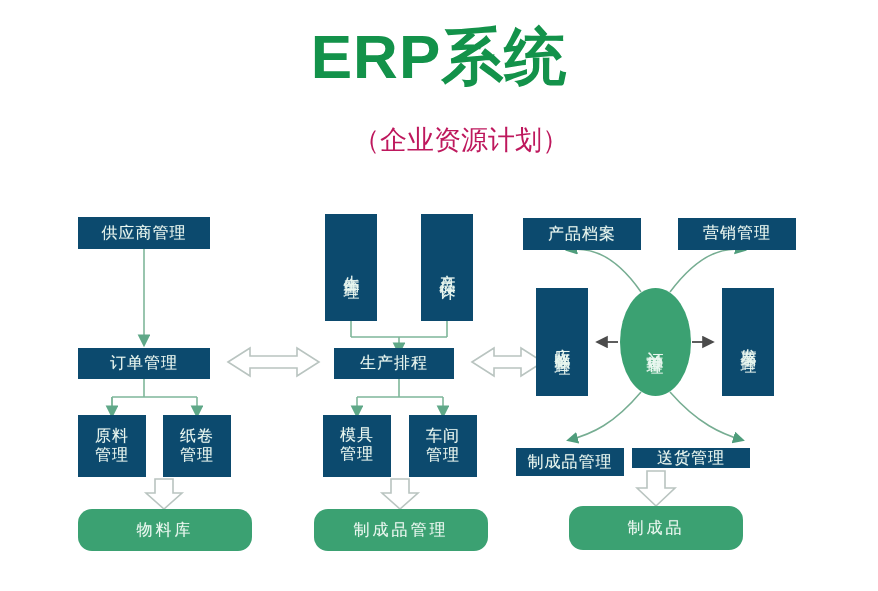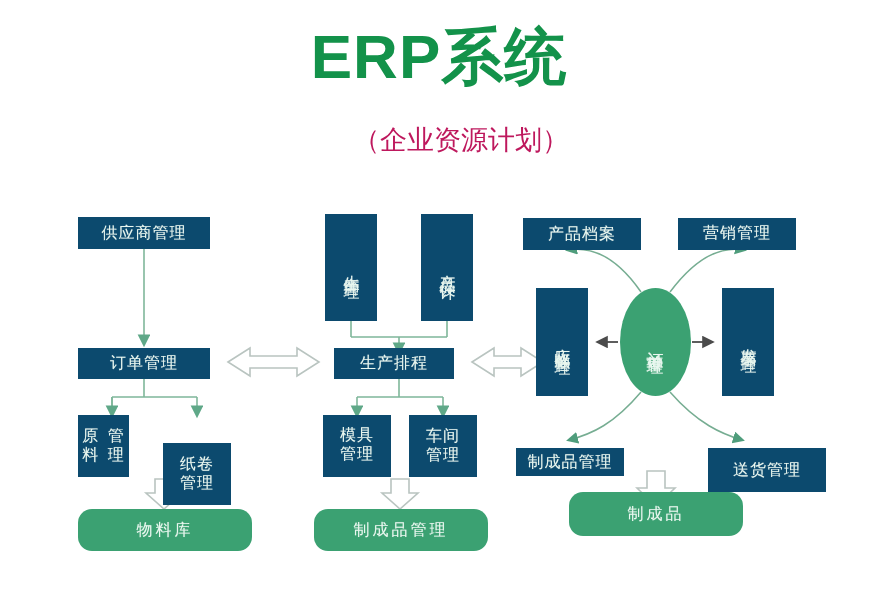--- a/index.html
+++ b/index.html
@@ -110,26 +110,26 @@
       <path d="M155,479 L155,493 L146,493 L164,509 L182,493 L173,493 L173,479 Z"></path>
       <path d="M391,479 L391,493 L382,493 L400,509 L418,493 L409,493 L409,479 Z"></path>
       <path d="M647,471 L647,488 L637,488 L656,506 L675,488 L665,488 L665,471 Z"></path>
     </g>
   </svg>
 
   <div class="node h" style="left:78px;top:217px;width:132px;height:32px;">供应商管理</div>
 
   <div class="node h" style="left:78px;top:348px;width:132px;height:31px;">订单管理</div>
 
-  <div class="node stack" style="left:78px;top:415px;width:51px;height:62px;flex-direction:row;">
+  <div class="node stack" style="left:78px;top:415px;width:68px;height:62px;flex-direction:column;">
     <span class="line">原料</span>
     <span class="line">管理</span>
   </div>
 
-  <div class="node stack" style="left:163px;top:415px;width:68px;height:62px;flex-direction:column;margin-top:28px;">
+  <div class="node stack" style="left:163px;top:415px;width:68px;height:62px;flex-direction:column;">
     <span class="line">纸卷</span>
     <span class="line">管理</span>
   </div>
 
   <div class="node round" style="left:78px;top:509px;width:174px;height:42px;">物料库</div>
 
   <div class="node vert" style="left:325px;top:214px;width:52px;height:107px;">生产管理</div>
 
   <div class="node vert" style="left:421px;top:214px;width:52px;height:107px;">产品设计</div>
 
@@ -152,17 +152,17 @@
   <div class="node h" style="left:678px;top:218px;width:118px;height:32px;font-family:Liberation Mono, monospace;">营销管理</div>
 
   <div class="node vert" style="left:536px;top:288px;width:52px;height:108px;">应收款管理</div>
 
   <div class="node ellipse" style="left:620px;top:288px;width:71px;height:108px;">订单管理</div>
 
   <div class="node vert" style="left:722px;top:288px;width:52px;height:108px;">发票管理</div>
 
   <div class="node h" style="left:516px;top:448px;width:108px;height:28px;">制成品管理</div>
 
-  <div class="node h" style="left:708px;top:448px;width:118px;height:44px;">送货管理</div>
+  <div class="node h" style="left:632px;top:448px;width:118px;height:20px;">送货管理</div>
 
-  <div class="node round" style="left:569px;top:492px;width:174px;height:44px;">制成品</div>
+  <div class="node round" style="left:569px;top:506px;width:174px;height:44px;">制成品</div>
 
 </div>
 
 </body></html>

